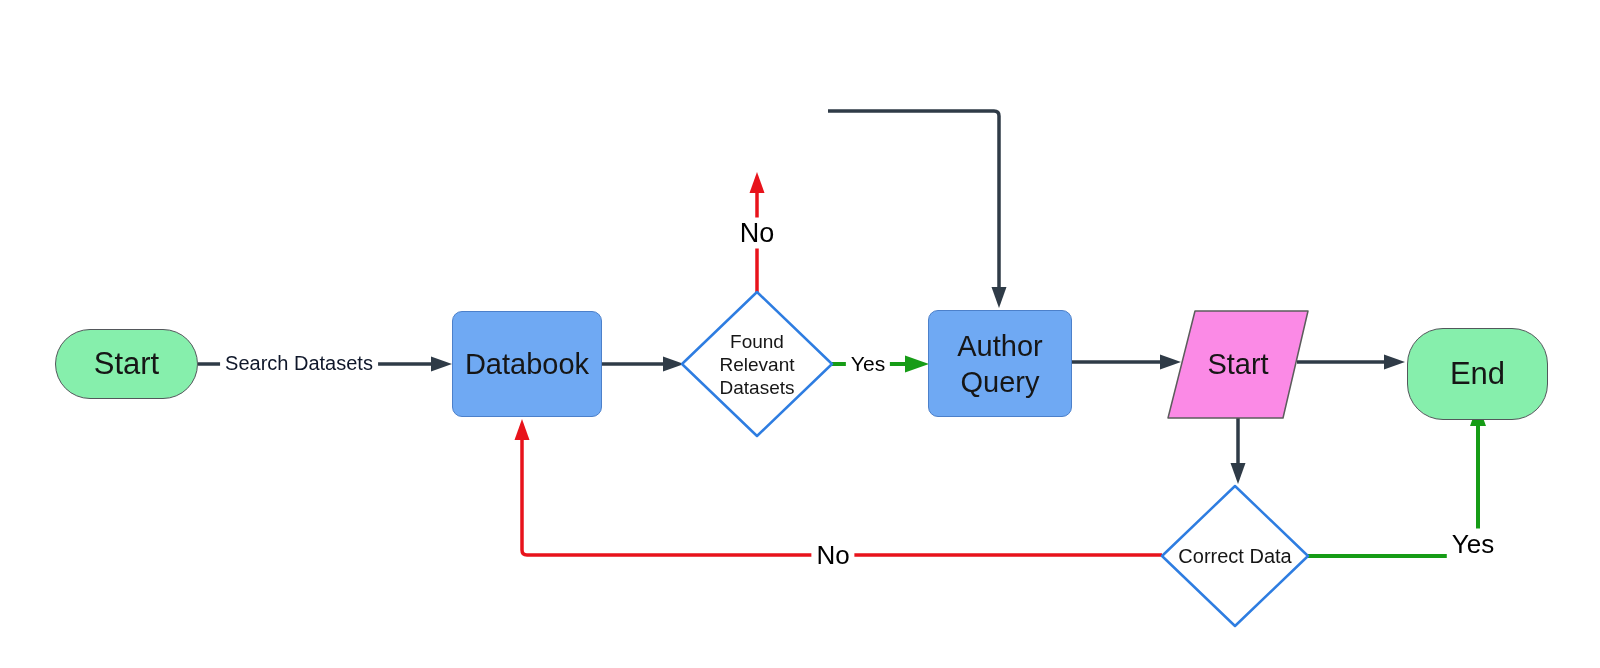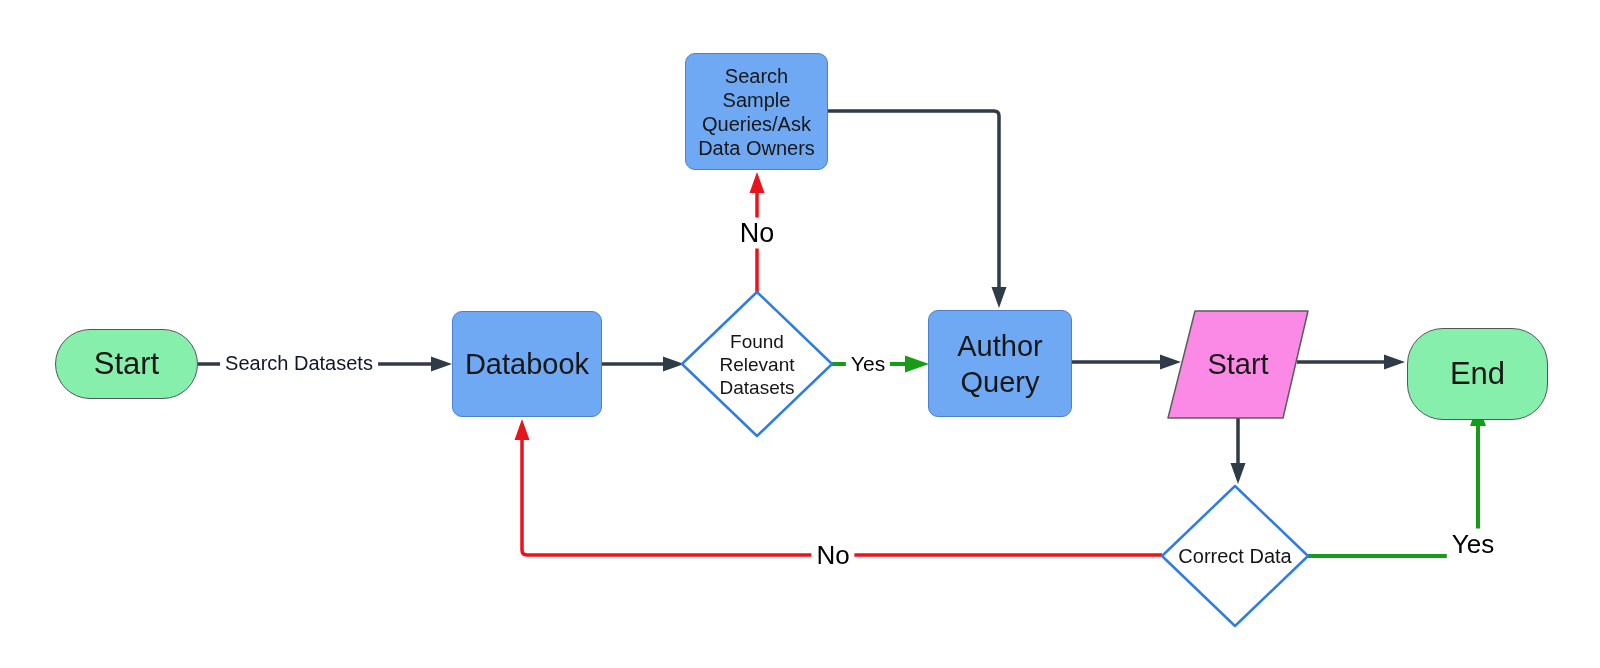--- a/index.html
+++ b/index.html
@@ -109,26 +109,20 @@
   </svg>
 
   <div class="node terminator" style="left:55px;top:329px;width:143px;height:70px;">
     <span>Start</span>
   </div>
 
   <div class="node process" style="left:452px;top:311px;width:150px;height:106px;">
     <span>Databook</span>
   </div>
 
-  <div class="node process small-process" style="left:685px;top:53px;width:143px;height:117px;">
-    <span>Search
-Sample
-Queries/Ask
-Data Owners</span>
-  </div>
 
   <div class="node process" style="left:928px;top:310px;width:144px;height:107px;">
     <span>Author
 Query</span>
   </div>
 
   <div class="node terminator" style="left:1407px;top:328px;width:141px;height:92px;">
     <span>End</span>
   </div>
 

